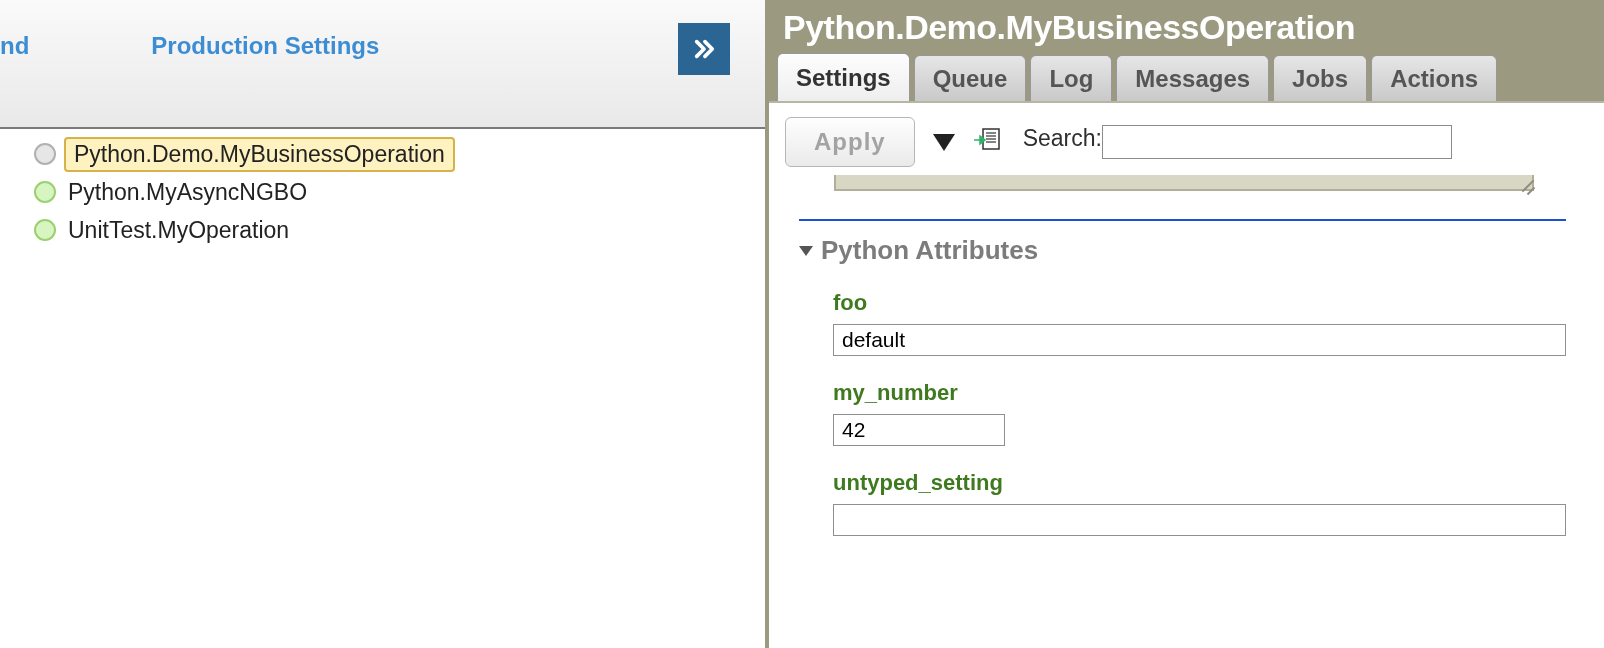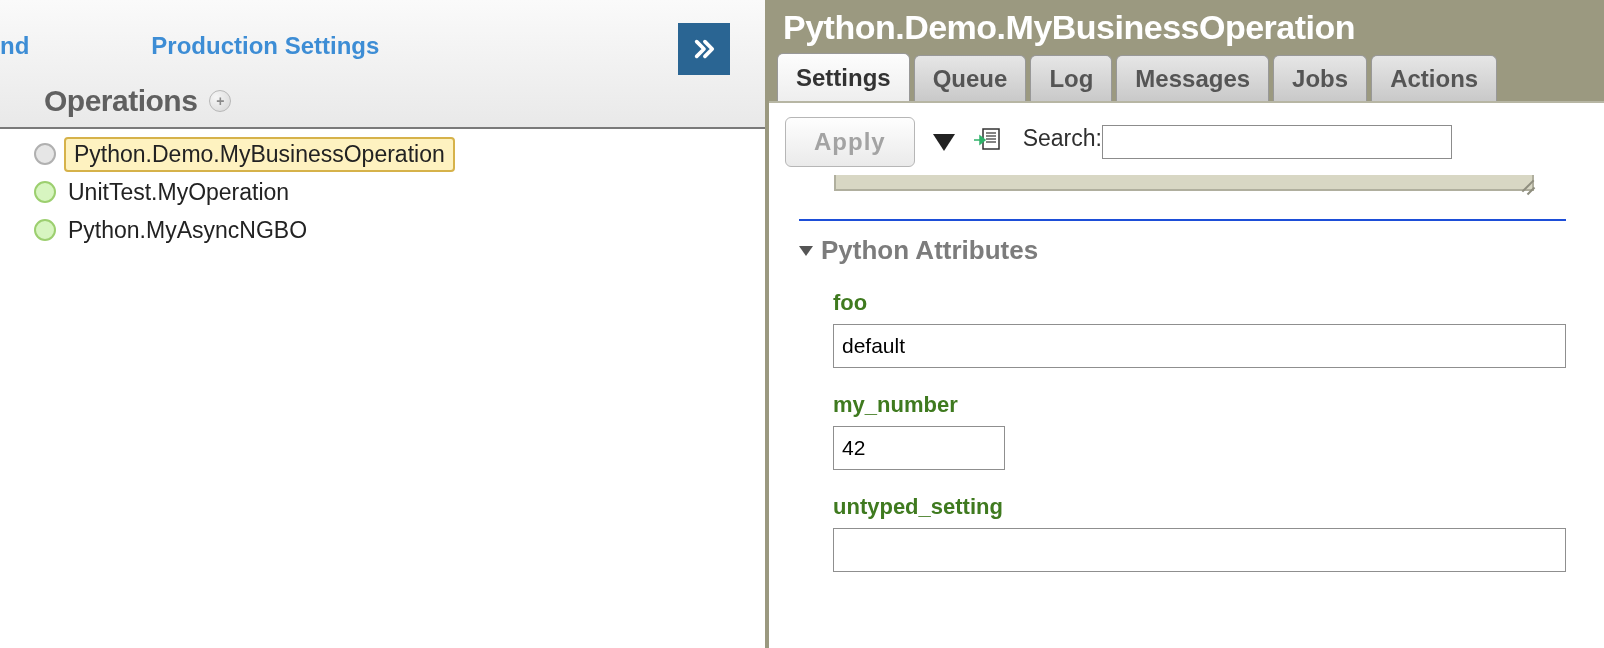--- a/index.html
+++ b/index.html
@@ -274,21 +274,21 @@
   .field {
     margin: 24px 0 0 34px;
   }
   .field-label {
     font-size: 22px;
     font-weight: 700;
     color: #3f7a1f;
     margin-bottom: 8px;
   }
   .field-input {
-    height: 44px;
+    height: 32px;
     border: 1px solid #8f8f8f;
     background: #fff;
     font-size: 21px;
     padding: 7px 8px;
   }
   .field-wide { width: calc(100% - 0px); }
   .field-narrow { width: 172px; }
 </style>
 </head>
 <body>
@@ -300,38 +300,34 @@
       <div class="breadcrumb-row">
         <span class="breadcrumb-frag">nd</span>
         <span class="breadcrumb-link">Production Settings</span>
       </div>
       <div class="expand-btn">
         <svg viewBox="0 0 24 24">
           <path d="M4 4 L12 12 L4 20" fill="none" stroke="#fff" stroke-width="4" stroke-linecap="round" stroke-linejoin="round"></path>
           <path d="M13 4 L21 12 L13 20" fill="none" stroke="#fff" stroke-width="4" stroke-linecap="round" stroke-linejoin="round"></path>
         </svg>
       </div>
-      <div class="ops-heading">
-        <span class="title">Operations</span>
-        <span class="add-badge">+</span>
-      </div>
     </div>
 
     <div class="ops-list">
       <div class="ops-row">
         <span class="status-dot status-grey"></span>
         <span class="op-label op-selected">Python.Demo.MyBusinessOperation</span>
       </div>
       <div class="ops-row">
         <span class="status-dot status-green"></span>
-        <span class="op-label">UnitTest.MyOperation</span>
+        <span class="op-label">Python.MyAsyncNGBO</span>
       </div>
       <div class="ops-row">
         <span class="status-dot status-green"></span>
-        <span class="op-label">Python.MyAsyncNGBO</span>
+        <span class="op-label">UnitTest.MyOperation</span>
       </div>
     </div>
   </div>
 
   <div class="right-panel">
     <div class="right-title">Python.Demo.MyBusinessOperation</div>
 
     <div class="tab-strip">
       <div class="tab active">Settings</div>
       <div class="tab">Queue</div>

